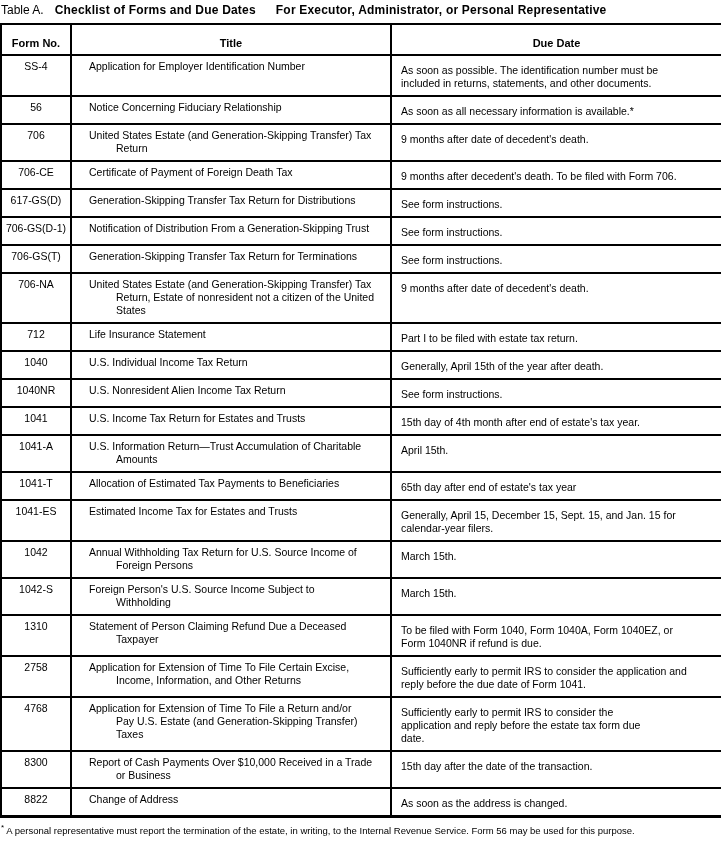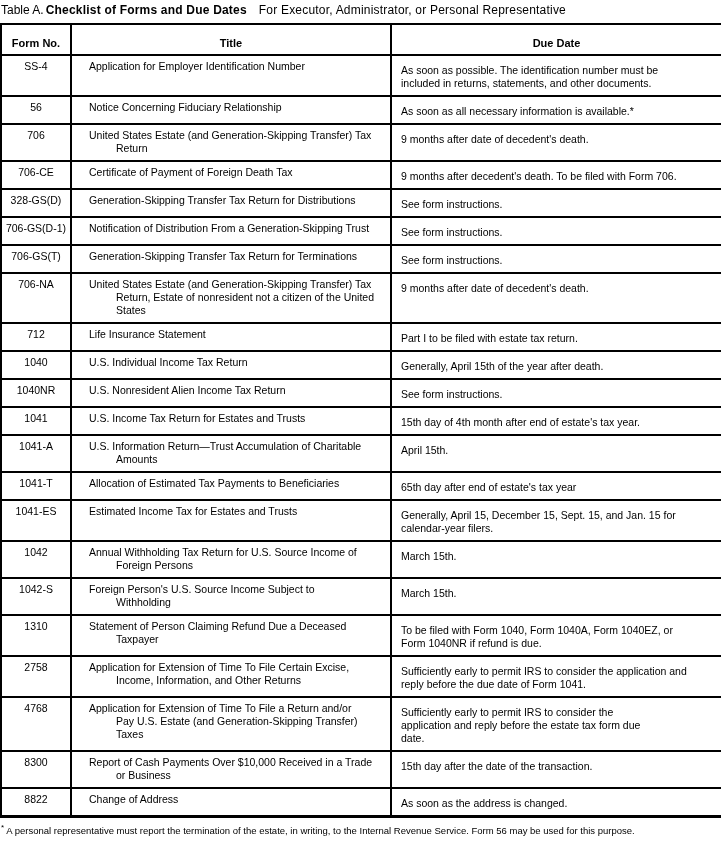--- a/index.html
+++ b/index.html
@@ -12,23 +12,23 @@
     color: #000000;
   }
   .page { width: 721px; height: 860px; padding-top: 1px; }
 
   .table-title {
     font-size: 12px;
     line-height: 15px;
     padding: 2px 0 5px 1px;
     white-space: nowrap;
   }
-  .t-prefix { font-weight: normal; margin-right: 2px; }
+  .t-prefix { font-weight: normal; margin-right: 11px; }
   .t-main { font-weight: bold; letter-spacing: 0.2px; }
-  .t-sub  { font-weight: normal; letter-spacing: 0.2px; margin-left: 12px; }
+  .t-sub  { font-weight: bold; letter-spacing: 0.2px; margin-left: 20px; }
 
   table.forms-table {
     width: 721px;
     table-layout: fixed;
     border-collapse: collapse;
     border: 2px solid #000;
     border-bottom-width: 3px;
   }
   .forms-table th, .forms-table td {
     border: 2px solid #000;
@@ -102,21 +102,21 @@
         <td class="c-title">United States Estate (and Generation-Skipping Transfer) Tax
 Return</td>
         <td class="c-due">9 months after date of decedent's death.</td>
       </tr>
       <tr>
         <td class="c-form">706-CE</td>
         <td class="c-title">Certificate of Payment of Foreign Death Tax</td>
         <td class="c-due">9 months after decedent's death. To be filed with Form 706.</td>
       </tr>
       <tr>
-        <td class="c-form">328-GS(D)</td>
+        <td class="c-form">617-GS(D)</td>
         <td class="c-title">Generation-Skipping Transfer Tax Return for Distributions</td>
         <td class="c-due">See form instructions.</td>
       </tr>
       <tr>
         <td class="c-form">706-GS(D-1)</td>
         <td class="c-title">Notification of Distribution From a Generation-Skipping Trust</td>
         <td class="c-due">See form instructions.</td>
       </tr>
       <tr>
         <td class="c-form">706-GS(T)</td>

